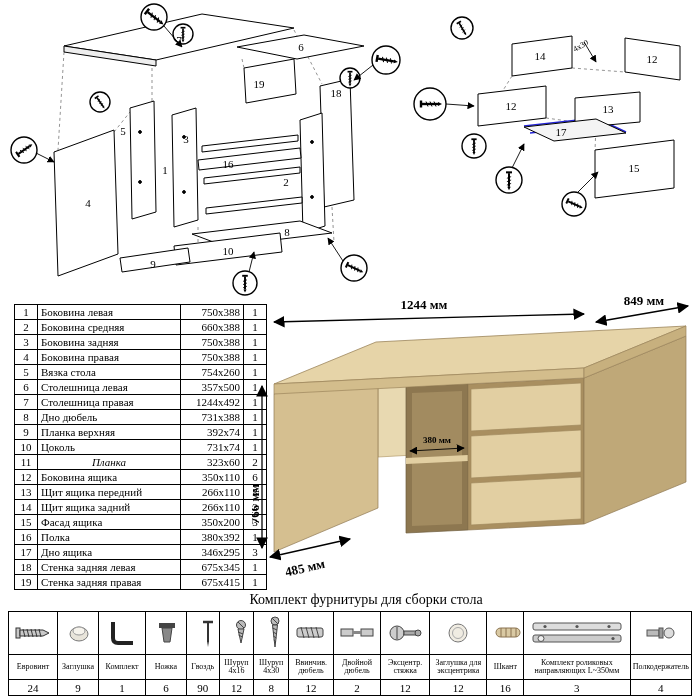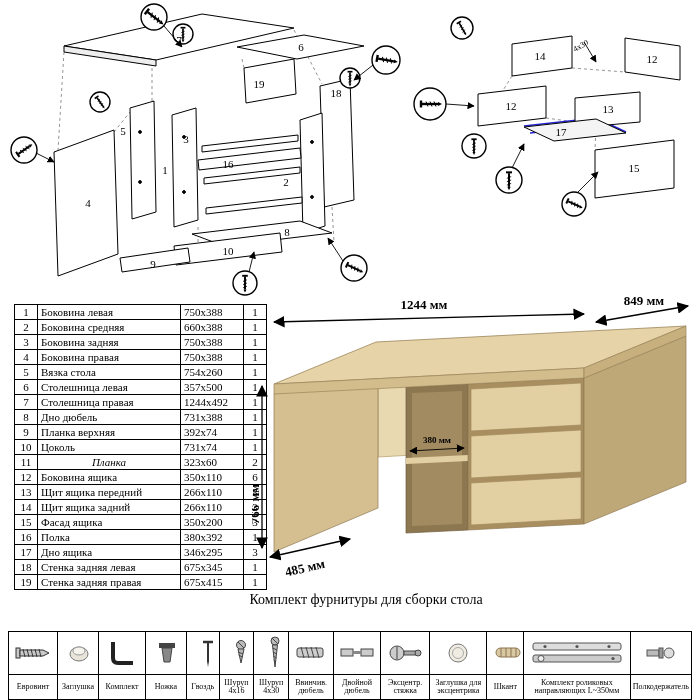--- a/index.html
+++ b/index.html
@@ -10,26 +10,26 @@
   .sheet { position:relative; width:700px; height:700px; background:#fff; overflow:hidden; }
   .diagram { position:absolute; }
   svg { font-family:"Liberation Serif", serif; }
 
   
   #parts-table { position:absolute; left:14px; top:304px; border-collapse:collapse; font-size:11px; }
   #parts-table td { border:1px solid #000; height:14px; padding:0 3px; line-height:13px; white-space:nowrap; }
   #parts-table td.col-num  { width:20px; text-align:center; padding:0 1px; }
   #parts-table td.col-name { width:136px; text-align:left;margin-top:32px; }
   #parts-table td.col-name.center { text-align:center;font-style:italic; }
-  #parts-table td.col-size { width:56px; text-align:left; }
+  #parts-table td.col-size { width:56px; text-align:right; }
   #parts-table td.col-qty  { width:16px; text-align:center; }
 
   
   .hw-title { position:absolute; left:16px; top:592px; width:700px; text-align:center; font-size:14px; }
-  #hw-table { position:absolute; left:8px; top:631px; width:684px; border-collapse:collapse; table-layout:fixed; font-size:8px; }
+  #hw-table { position:absolute; left:8px; top:611px; width:684px; border-collapse:collapse; table-layout:fixed; font-size:8px; }
   #hw-table td { border:1px solid #000; text-align:center; vertical-align:middle; padding:0 1px; overflow:hidden; }
   #hw-table tr.hw-icon-row td { height:42px; }
   #hw-table tr.hw-name-row td { height:24px; line-height:1.05; }
   #hw-table tr.hw-qty-row td  { height:15px; font-size:11px; }
   .hw-ic { display:block; margin:0 auto; }
 
   .dim-label { font-weight:bold; font-size:13px; }
   .lbl { font-size:11px; }
 </style>
 </head>
@@ -511,16 +511,32 @@
       <td>Шуруп 4x16</td>
       <td>Шуруп 4x30</td>
       <td>Ввинчив. дюбель</td>
       <td>Двойной дюбель</td>
       <td>Эксцентр. стяжка</td>
       <td>Заглушка для эксцентрика</td>
       <td>Шкант</td>
       <td>Комплект роликовых направляющих L~350мм</td>
       <td>Полкодержатель</td>
     </tr>
+    <tr class="hw-qty-row">
+      <td>24</td>
+      <td>9</td>
+      <td>1</td>
+      <td>6</td>
+      <td>90</td>
+      <td>12</td>
+      <td>8</td>
+      <td>12</td>
+      <td>2</td>
+      <td>12</td>
+      <td>12</td>
+      <td>16</td>
+      <td>3</td>
+      <td>4</td>
+    </tr>
     </tbody>
   </table>
 
 </div>
 
 </body></html>

